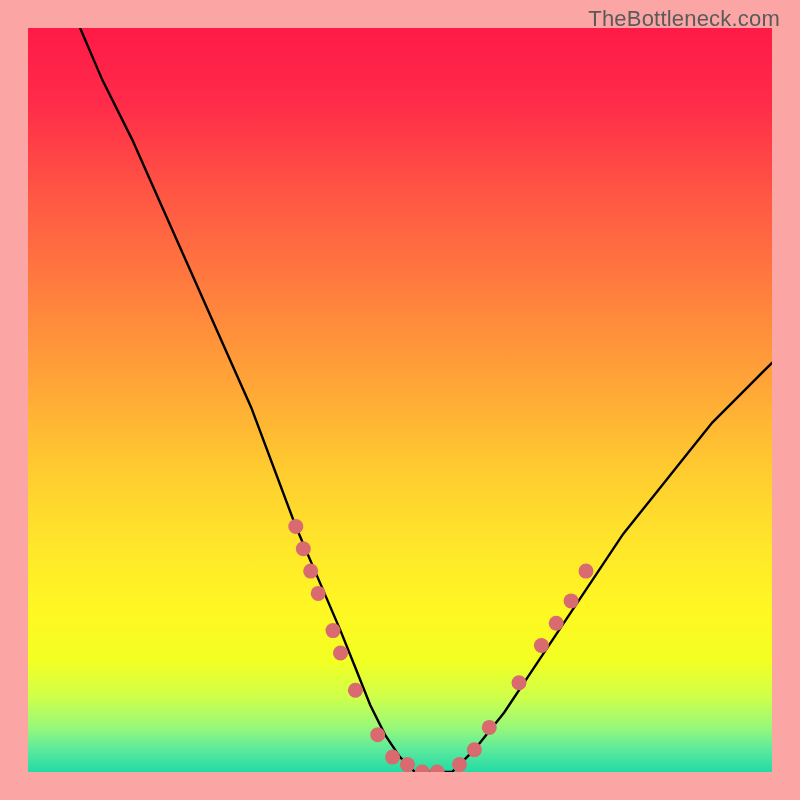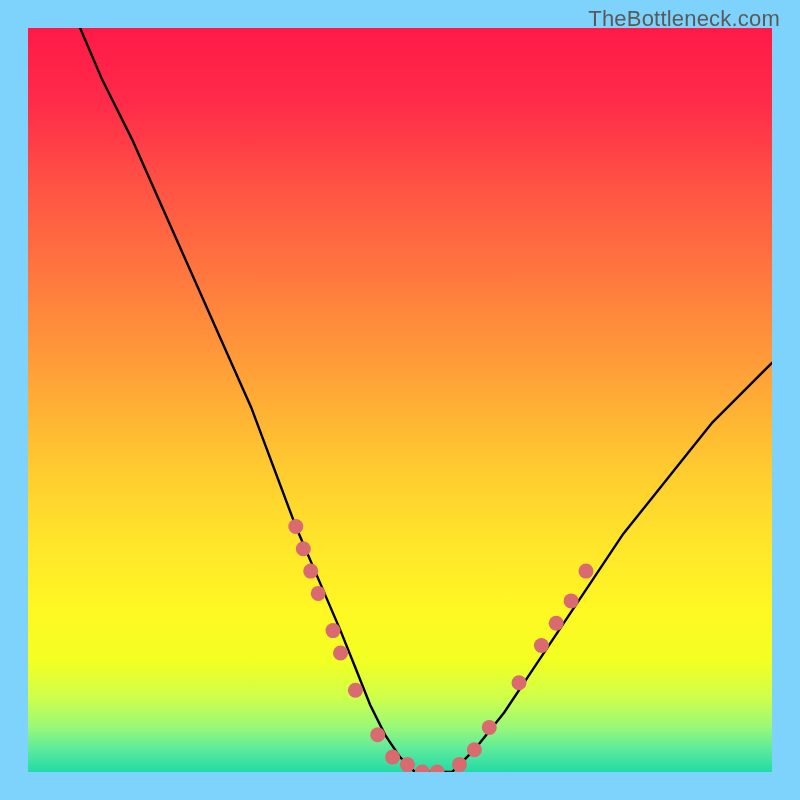--- a/index.html
+++ b/index.html
@@ -10,21 +10,21 @@
     background: #000000;
     overflow: hidden;
     font-family: Arial, Helvetica, sans-serif;
   }
   .frame {
     position: absolute;
     top: 0;
     left: 0;
     width: 800px;
     height: 800px;
-    background: #7dd3fc;
+    background: #fca5a5;
   }
   .plot-area {
     position: absolute;
     top: 28px;
     left: 28px;
     width: 744px;
     height: 744px;
     overflow: hidden;
   }
   .plot-area svg {

